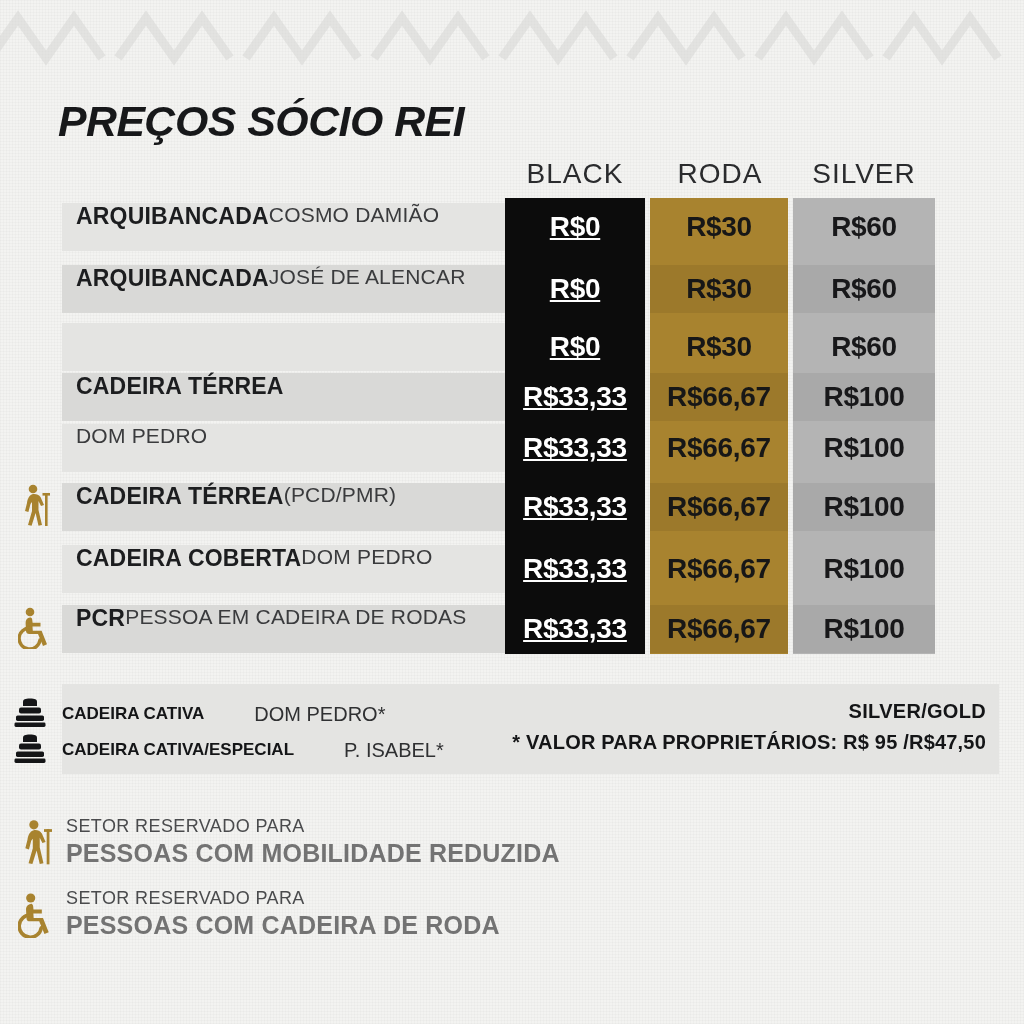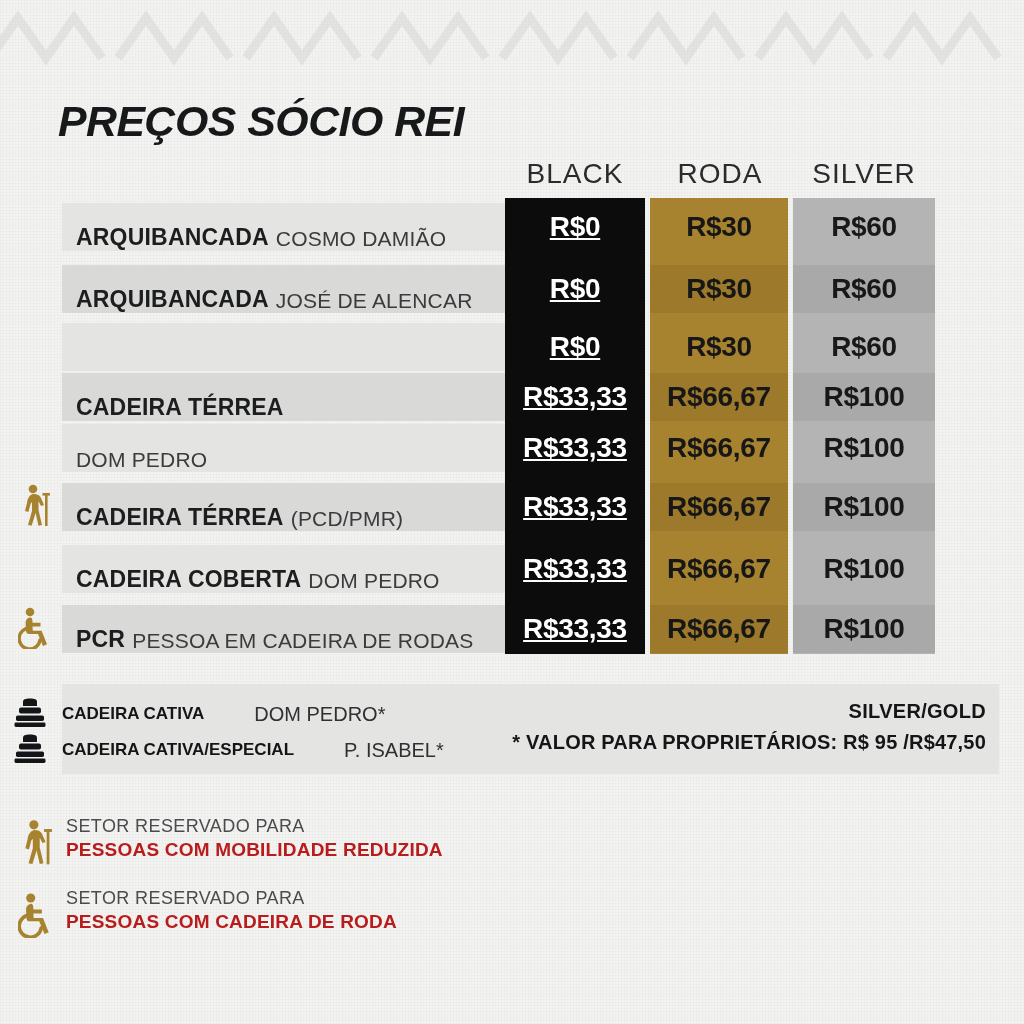--- a/index.html
+++ b/index.html
@@ -93,22 +93,21 @@
   }
   .row.odd .label-bg  { background: #e4e4e2; }
   .row.even .label-bg { background: #d9d9d7; }
 
   .row .label {
     position: absolute;
     left: 14px;
     top: 0;
     height: 48px;
     display: flex;
-    align-items: flex-end;
-    gap: 7px;
+    align-items: flex-start;
     white-space: nowrap;
     color: #1c1d1f;
   }
   .label .strong {
     font-size: 23px;
     font-weight: 700;
     letter-spacing: 0.2px;
   }
   .label .light {
     font-size: 21px;
@@ -219,23 +218,23 @@
     position: absolute;
     left: 52px; top: 4px;
     font-size: 18px;
     font-weight: 400;
     color: #4a4b4d;
     letter-spacing: 0.4px;
   }
   .legend .l2 {
     position: absolute;
     left: 52px; top: 27px;
-    font-size: 19px;
-    font-weight: 700;
-    color: #b91c1c;
+    font-size: 25px;
+    font-weight: 700;
+    color: #737373;
     letter-spacing: 0.2px;
   }
 </style>
 </head>
 <body>
 
 <div class="poster">
   <div class="paper-texture"></div>
 
   <div class="topband">

